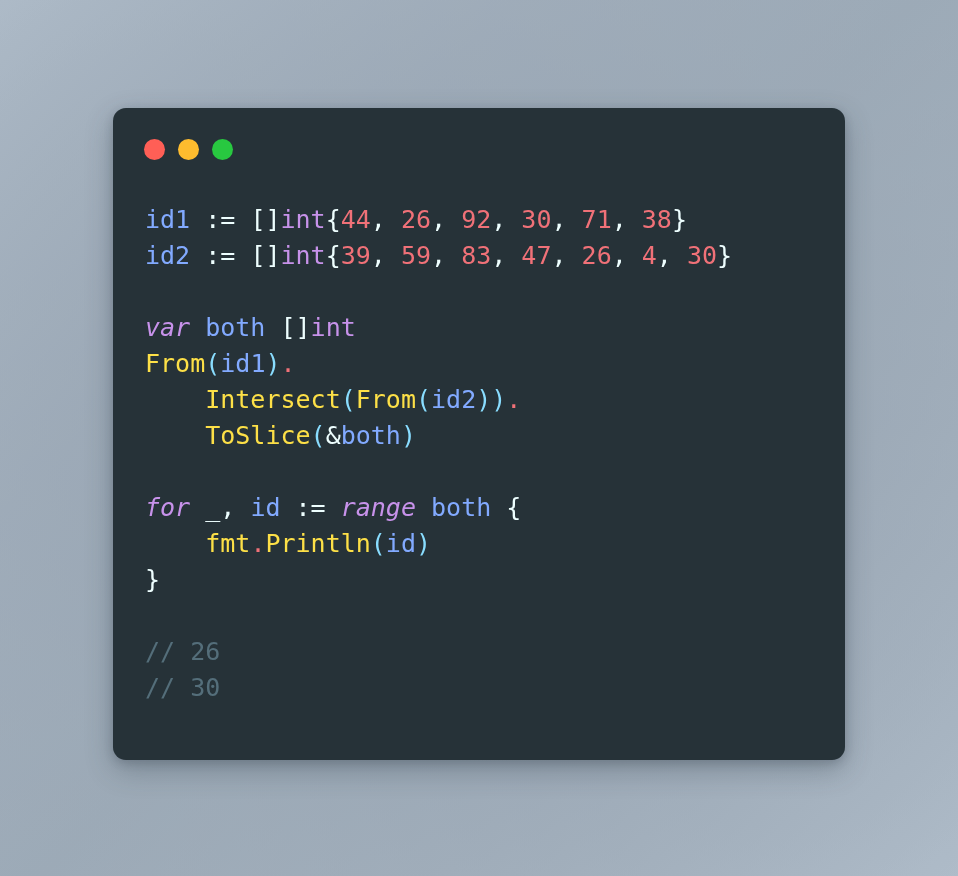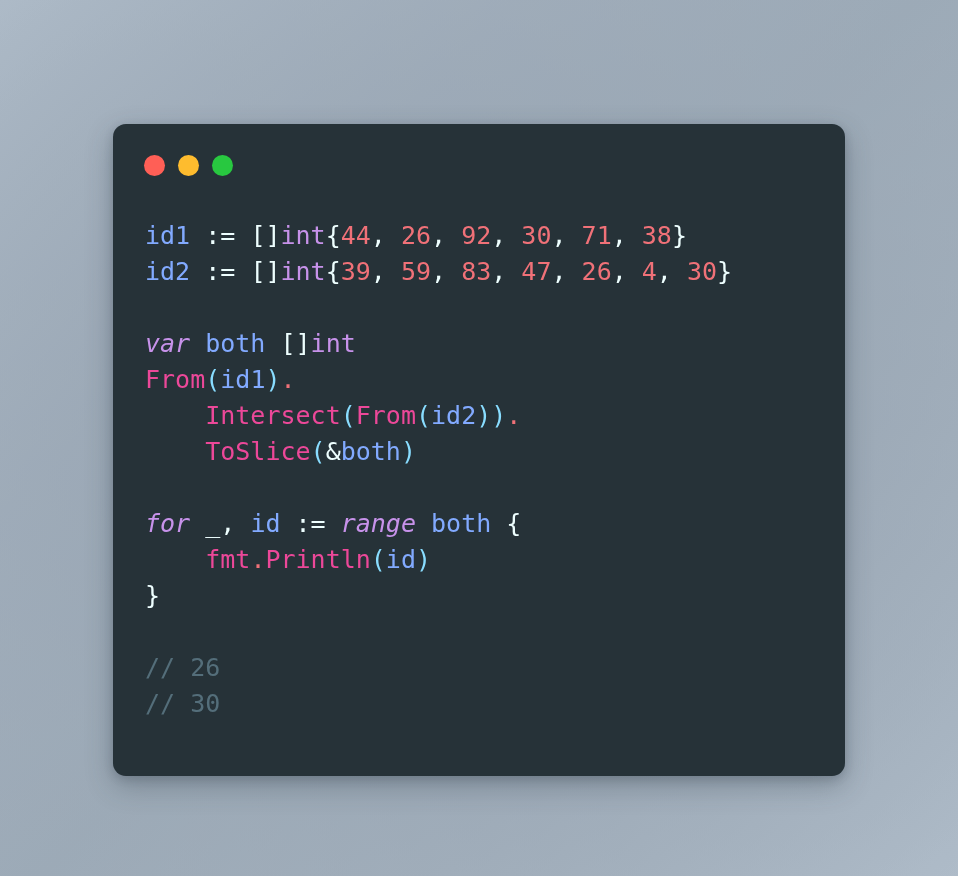--- a/index.html
+++ b/index.html
@@ -20,21 +20,21 @@
     height: 876px;
     background:
       radial-gradient(120% 110% at 50% 50%, rgba(150,163,177,0.95) 0%, rgba(155,168,181,0.55) 45%, rgba(184,196,209,0.0) 78%),
       linear-gradient(135deg, #b4c1ce 0%, #a3b0be 28%, #9dabb8 50%, #a6b3c0 72%, #b6c3d0 100%);
   }
 
   
   #code-card {
     position: absolute;
     left: 113px;
-    top: 124px;
+    top: 108px;
     width: 732px;
     height: 652px;
     background: #263238;
     border-radius: 13px;
     box-shadow:
       0 10px 28px rgba(40,52,64,0.30),
       0 3px 10px rgba(40,52,64,0.20);
     overflow: hidden;
   }
 
@@ -72,21 +72,21 @@
     height: 36px;
     white-space: pre;
   }
   .line.blank {
     height: 36px;
   }
   .t-var     { color: #82aaff; }
   .t-kw      { color: #c792ea; font-style: italic; }
   .t-type    { color: #c792ea; }
   .t-num     { color: #f07178; }
-  .t-fn      { color: #ec4899; }
+  .t-fn      { color: #fde047; }
   .t-punct   { color: #eeffff; }
   .t-paren   { color: #89ddff; }
   .t-dot     { color: #f07178; }
   .t-comment { color: #546e7a; text-align: center; }
 </style>
 </head>
 <body>
 
 <div id="canvas">
 

